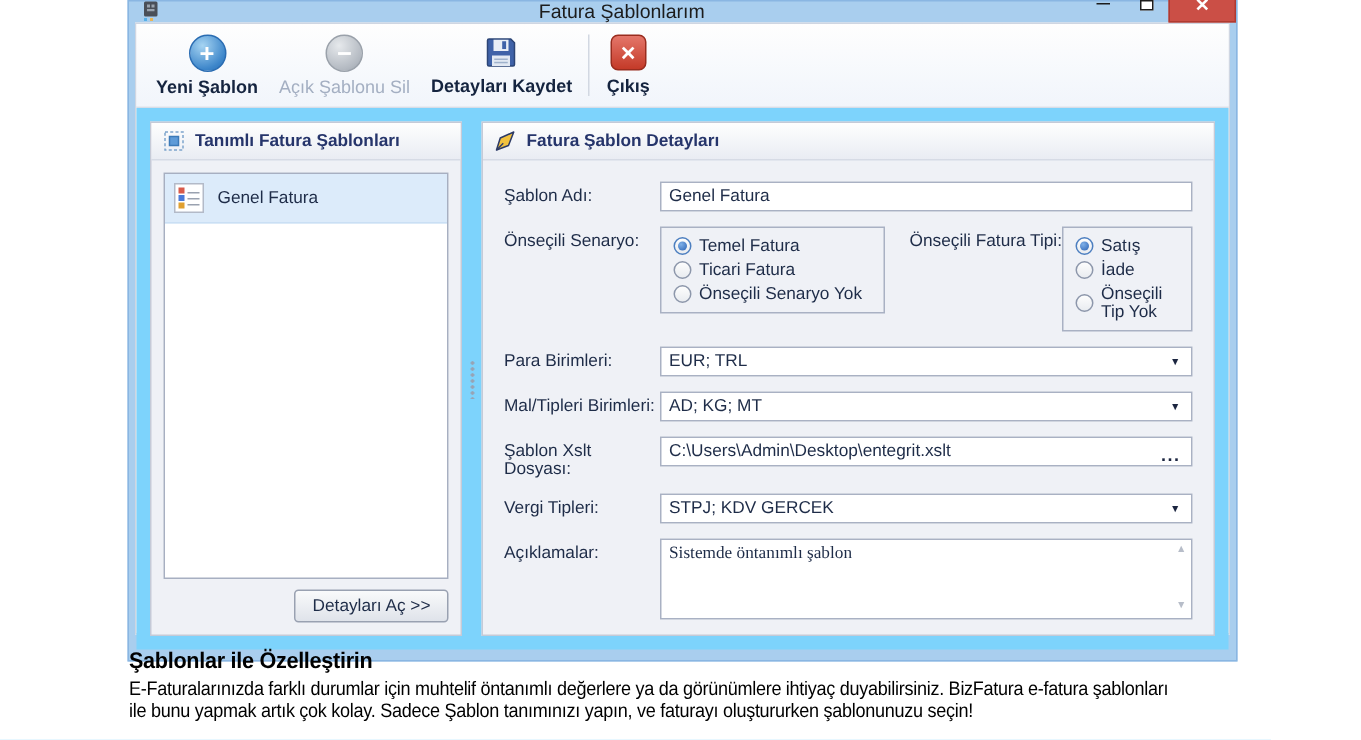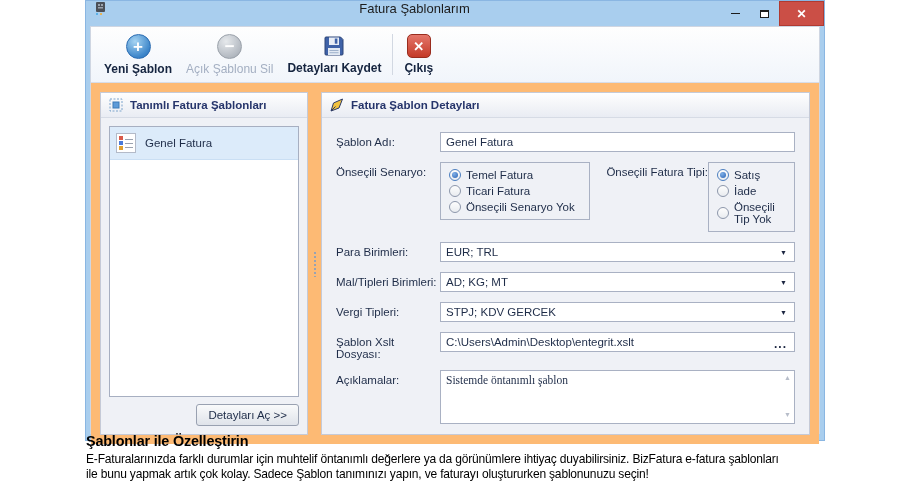--- a/index.html
+++ b/index.html
@@ -5,21 +5,21 @@
   * { margin:0; padding:0; box-sizing:border-box; }
   html,body { background:#ffffff; }
   body { font-family:"Liberation Sans", sans-serif; }
   .stage { position:relative; width:907px; height:493px; background:#fff; overflow:hidden; }
 
   
   .window {
     position:absolute; left:85px; top:0; width:740px; height:441px;
     background:#a9ceee; border:1px solid #8ab6e2;
   }
-  .titlebar { height:25px; display:flex; align-items:flex-start; }
+  .titlebar { height:14px; display:flex; align-items:flex-end; }
   .app-icon { width:15px; height:15px; margin:0 0 0 7px; flex:none; }
   .title { flex:1; text-align:center; font-size:13px; color:#1c1c1c; }
   .win-controls { display:flex; align-items:stretch; height:25px; flex:none; }
   .win-btn { width:29px; display:flex; align-items:center; justify-content:center; cursor:default; }
   .glyph-min { width:9px; height:1px; background:#1c1c1c; display:block; }
   .glyph-max { width:9px; height:8px; border:1px solid #1c1c1c; border-top-width:2px; display:block; background:#fff; }
   .win-close { width:45px; background:#cb4f46; border:1px solid #b03a31; display:flex; align-items:center; justify-content:center; color:#fff; font-size:12px; font-weight:bold; }
 
   .window-body { margin:0 4px; height:408px; background:#fff; border:1px solid #cfd6e2; display:flex; flex-direction:column; }
 
@@ -28,21 +28,21 @@
   .tb-btn { display:flex; flex-direction:column; align-items:center; justify-content:center; gap:3px; padding:2px 7px; font-size:12px; color:#15243f; font-weight:600; }
   .tb-btn.disabled { color:#a4afc2; font-weight:400; }
   .tb-sep { width:1px; background:#d2d8e2; margin:5px 4px; }
   .icon-circle { width:25px; height:25px; border-radius:50%; display:flex; align-items:center; justify-content:center; color:#fff; font-size:17px; font-weight:bold; line-height:1; }
   .icon-plus { background:radial-gradient(circle at 35% 28%, #a6d4f2, #3d86ca 70%, #2a6cb2); border:1px solid #2a6cb2; }
   .icon-minus { background:radial-gradient(circle at 35% 28%, #e6e9ec, #b4bac2 70%, #9aa1aa); border:1px solid #9aa1aa; }
   .icon-exit { width:24px; height:24px; border-radius:5px; background:linear-gradient(#e4766a,#c43a28); border:1px solid #992c1e; display:flex; align-items:center; justify-content:center; color:#fff; font-size:13px; font-weight:bold; }
   .icon-floppy { width:24px; height:24px; }
 
   
-  .main { flex:1; background:#fdba74; padding:9px; display:flex; }
+  .main { flex:1; background:#7dd3fc; padding:9px; display:flex; }
   .panel { border:1px solid #c5cad7; background:#eff1f6; display:flex; flex-direction:column; min-height:0; }
   .panel-header { height:25px; flex:none; background:linear-gradient(#fefefe,#e9ecf3); border-bottom:1px solid #d6dbe5; display:flex; align-items:center; gap:7px; padding:0 8px; font-weight:bold; font-size:11.5px; color:#26356b; }
 
   .left-panel { width:208px; flex:none; }
   .left-body { flex:1; display:flex; flex-direction:column; padding:8px; min-height:0; }
   .listbox { flex:1; background:#fff; border:1px solid #a7afc1; overflow:hidden; }
   .list-item { height:33px; display:flex; align-items:center; gap:9px; padding:0 6px; background:#dcebfa; border-bottom:1px solid #cadff4; font-size:11.5px; color:#1e2c48; }
   .tpl-icon { width:20px; height:20px; background:#fff; border:1px solid #b3bac8; display:flex; align-items:center; justify-content:center; gap:2px; }
   .tpl-icon .sq { display:flex; flex-direction:column; gap:1px; }
   .tpl-icon .sq i { width:4px; height:4px; display:block; }
@@ -256,35 +256,35 @@
               <div class="row-label">Mal/Tipleri Birimleri:</div>
               <div class="field">
                 <div class="ctl combo">
                   <span class="val">AD; KG; MT</span>
                   <span class="arrow">▼</span>
                 </div>
               </div>
             </div>
 
             <div class="row">
+              <div class="row-label">Şablon Xslt Dosyası:</div>
+              <div class="field">
+                <div class="ctl combo">
+                  <span class="val">C:\Users\Admin\Desktop\entegrit.xslt</span>
+                  <span class="ellipsis-btn">...</span>
+                </div>
+              </div>
+            </div>
+
+            <div class="row">
               <div class="row-label">Vergi Tipleri:</div>
               <div class="field">
                 <div class="ctl combo">
                   <span class="val">STPJ; KDV GERCEK</span>
                   <span class="arrow">▼</span>
-                </div>
-              </div>
-            </div>
-
-            <div class="row">
-              <div class="row-label">Şablon Xslt Dosyası:</div>
-              <div class="field">
-                <div class="ctl combo">
-                  <span class="val">C:\Users\Admin\Desktop\entegrit.xslt</span>
-                  <span class="ellipsis-btn">...</span>
                 </div>
               </div>
             </div>
 
             <div class="row">
               <div class="row-label">Açıklamalar:</div>
               <div class="field textarea-wrap">
                 <textarea class="ctl textarea" style="">Sistemde öntanımlı şablon</textarea>
                 <span class="scroll-arrow up">▲</span>
                 <span class="scroll-arrow down">▼</span>

